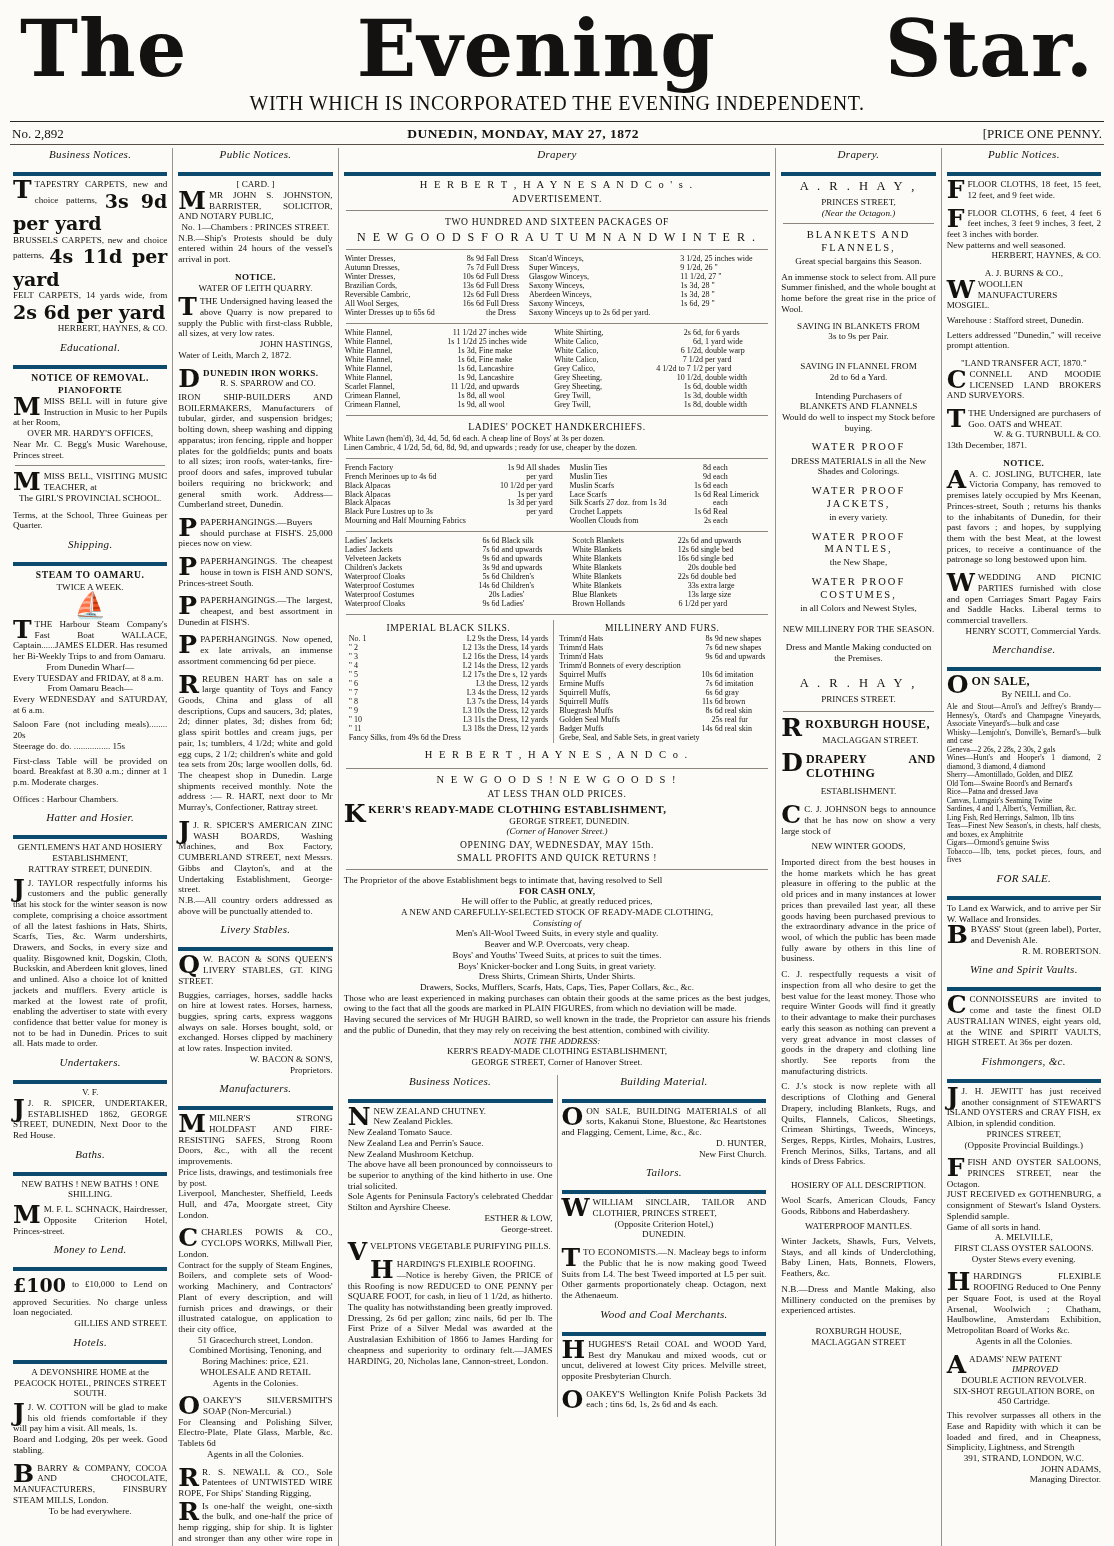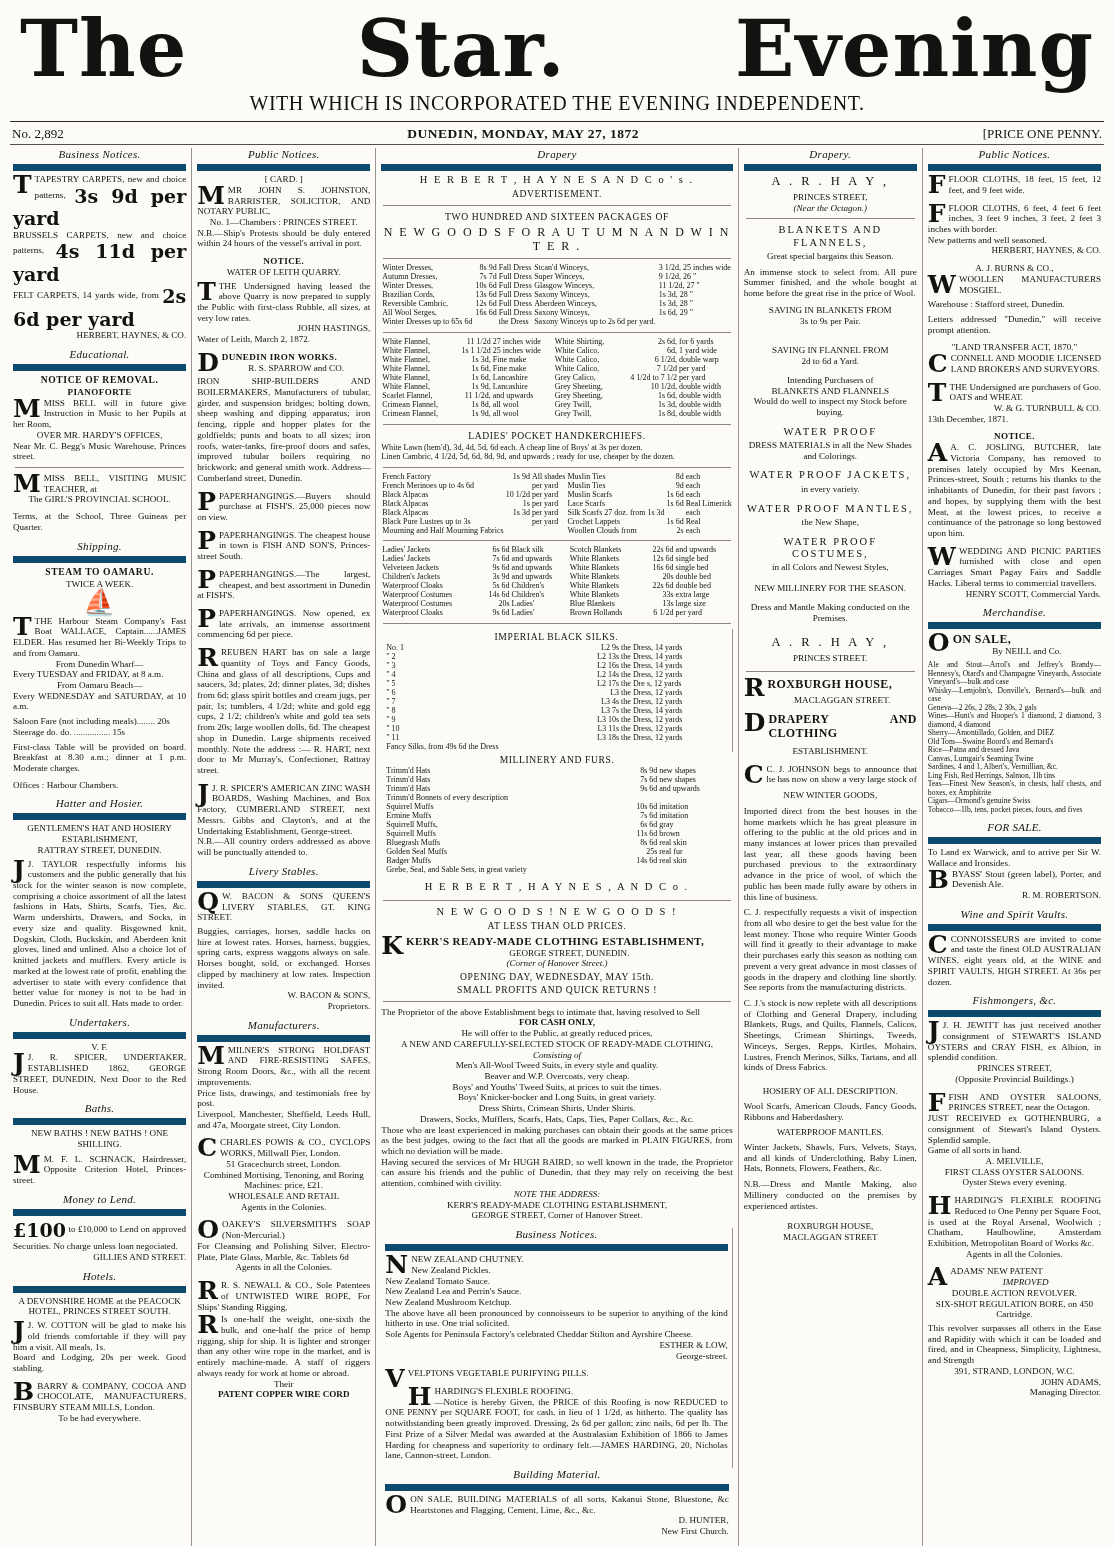--- a/index.html
+++ b/index.html
@@ -24,23 +24,23 @@
   .rule{border-top:1px solid #2b2722;margin:2px 10px;}
   .rule.thin{border-top:1px solid #564f47;}
   .issueline{display:flex;justify-content:space-between;align-items:center;
      font-size:13px;margin:4px 12px 2px 12px;font-family:"Liberation Serif",serif;}
   .issueline .mid{font-size:13.5px;letter-spacing:0.5px;}
   
   .cols{display:flex;margin:3px 8px 8px 8px;}
   .col{flex:1 1 0;padding:0 5px;border-right:1px solid #9a938a;box-sizing:border-box;}
   .col:last-child{border-right:none;}
   .col.wide{flex:1.55 1 0;}
-  .colhead{text-align:center;font-size:11px;font-style:italic;border-bottom:7px solid #0c4a6e;
-     padding-bottom:4px;margin-bottom:3px;letter-spacing:0.3px;}
-  .subcols{display:flex;flex-direction:column;}
+  .colhead{text-align:center;font-size:11px;font-style:italic;border-bottom:4px solid #0c4a6e;
+     padding-bottom:12px;margin-bottom:3px;letter-spacing:0.3px;}
+  .subcols{display:flex;}
   .subcol{flex:1 1 0;padding:0 4px;border-right:1px solid #9a938a;box-sizing:border-box;}
   .subcol:last-child{border-right:none;}
   
   .ad{margin-bottom:7px;font-size:9.1px;line-height:1.18;text-align:justify;}
   .ad:after{content:"";display:block;}
   .sep{border-top:1px solid #8d857b;margin:5px 2px 5px 2px;}
   .dropcap{float:left;font-size:25px;line-height:20px;font-weight:bold;padding:1px 3px 0 0;
      font-family:"DejaVu Serif",serif;}
   .c{text-align:center;}
   .sc{font-variant:small-caps;letter-spacing:0.4px;font-weight:bold;}
@@ -60,22 +60,22 @@
   .ttl2{text-align:center;font-size:12.5px;letter-spacing:3px;margin:3px 0 3px 0;}
 </style>
 </head>
 <body>
 
 <div class="page">
 
   <div class="masthead">
     <div class="title">
       <span>The</span>
+      <span>Evening</span>
       <span>Star.</span>
-      <span>Evening</span>
     </div>
     <div class="sub">WITH WHICH IS INCORPORATED THE EVENING INDEPENDENT.</div>
   </div>
   <div class="rule"></div>
   <div class="issueline">
     <span>No. 2,892</span>
     <span class="mid sc">DUNEDIN, MONDAY, MAY 27, 1872</span>
     <span>[PRICE ONE PENNY.</span>
   </div>
   <div class="rule thin"></div>
@@ -110,21 +110,21 @@
 
       <div class="colhead">Shipping.</div>
       <div class="ad">
         <div class="hd2 sc">STEAM TO OAMARU.</div>
         <div class="c">TWICE A WEEK.</div>
         <div class="boat">⛵</div>
         <div><span class="dropcap">T</span><span>THE Harbour Steam Company's Fast Boat WALLACE, Captain......JAMES ELDER. Has resumed her Bi-Weekly Trips to and from Oamaru.</span></div>
         <div class="c">From Dunedin Wharf—</div>
         <div>Every TUESDAY and FRIDAY, at 8 a.m.</div>
         <div class="c">From Oamaru Beach—</div>
-        <div>Every WEDNESDAY and SATURDAY, at 10 a.m.</div>
+        <div>Every WEDNESDAY and SATURDAY, at 6 a.m.</div>
         <div style="margin-top:4px">Saloon Fare (not including meals)........ 20s</div>
         <div>Steerage do.           do. ................ 15s</div>
         <div style="margin-top:4px">First-class Table will be provided on board. Breakfast at 8.30 a.m.; dinner at 1 p.m. Moderate charges.</div>
         <div style="margin-top:6px">Offices : Harbour Chambers.</div>
       </div>
 
       <div class="colhead">Hatter and Hosier.</div>
       <div class="ad">
         <div class="c">GENTLEMEN'S HAT AND HOSIERY ESTABLISHMENT,</div>
         <div class="c">RATTRAY STREET, DUNEDIN.</div>
@@ -219,20 +219,21 @@
 
       <div class="colhead">Manufacturers.</div>
       <div class="ad">
         <div><span class="dropcap">M</span><span>MILNER'S STRONG HOLDFAST AND FIRE-RESISTING SAFES, Strong Room Doors, &amp;c., with all the recent improvements.</span></div>
         <div>Price lists, drawings, and testimonials free by post.</div>
         <div>Liverpool, Manchester, Sheffield, Leeds Hull, and 47a, Moorgate street, City London.</div>
       </div>
 
       <div class="ad">
         <div><span class="dropcap">C</span><span>CHARLES POWIS &amp; CO., CYCLOPS WORKS, Millwall Pier, London.</span></div>
+        <div>Contract for the supply of Steam Engines, Boilers, and complete sets of Wood-working Machinery, and Contractors' Plant of every description, and will furnish prices and drawings, or their illustrated catalogue, on application to their city office,</div>
         <div class="c">51 Gracechurch street, London.</div>
         <div class="c">Combined Mortising, Tenoning, and Boring Machines: price, £21.</div>
         <div class="c">WHOLESALE AND RETAIL</div>
         <div class="c">Agents in the Colonies.</div>
       </div>
 
       <div class="ad">
         <div><span class="dropcap">O</span><span>OAKEY'S SILVERSMITH'S SOAP (Non-Mercurial.)</span></div>
         <div>For Cleansing and Polishing Silver, Electro-Plate, Plate Glass, Marble, &amp;c.   Tablets 6d</div>
         <div class="c">Agents in all the Colonies.</div>

